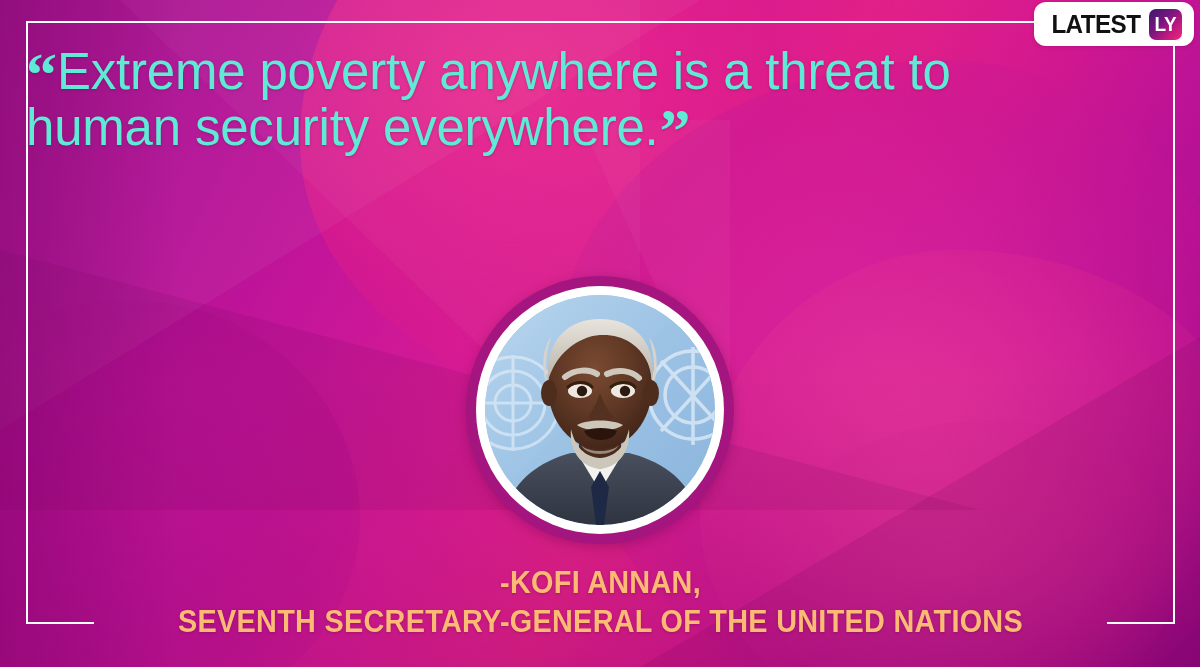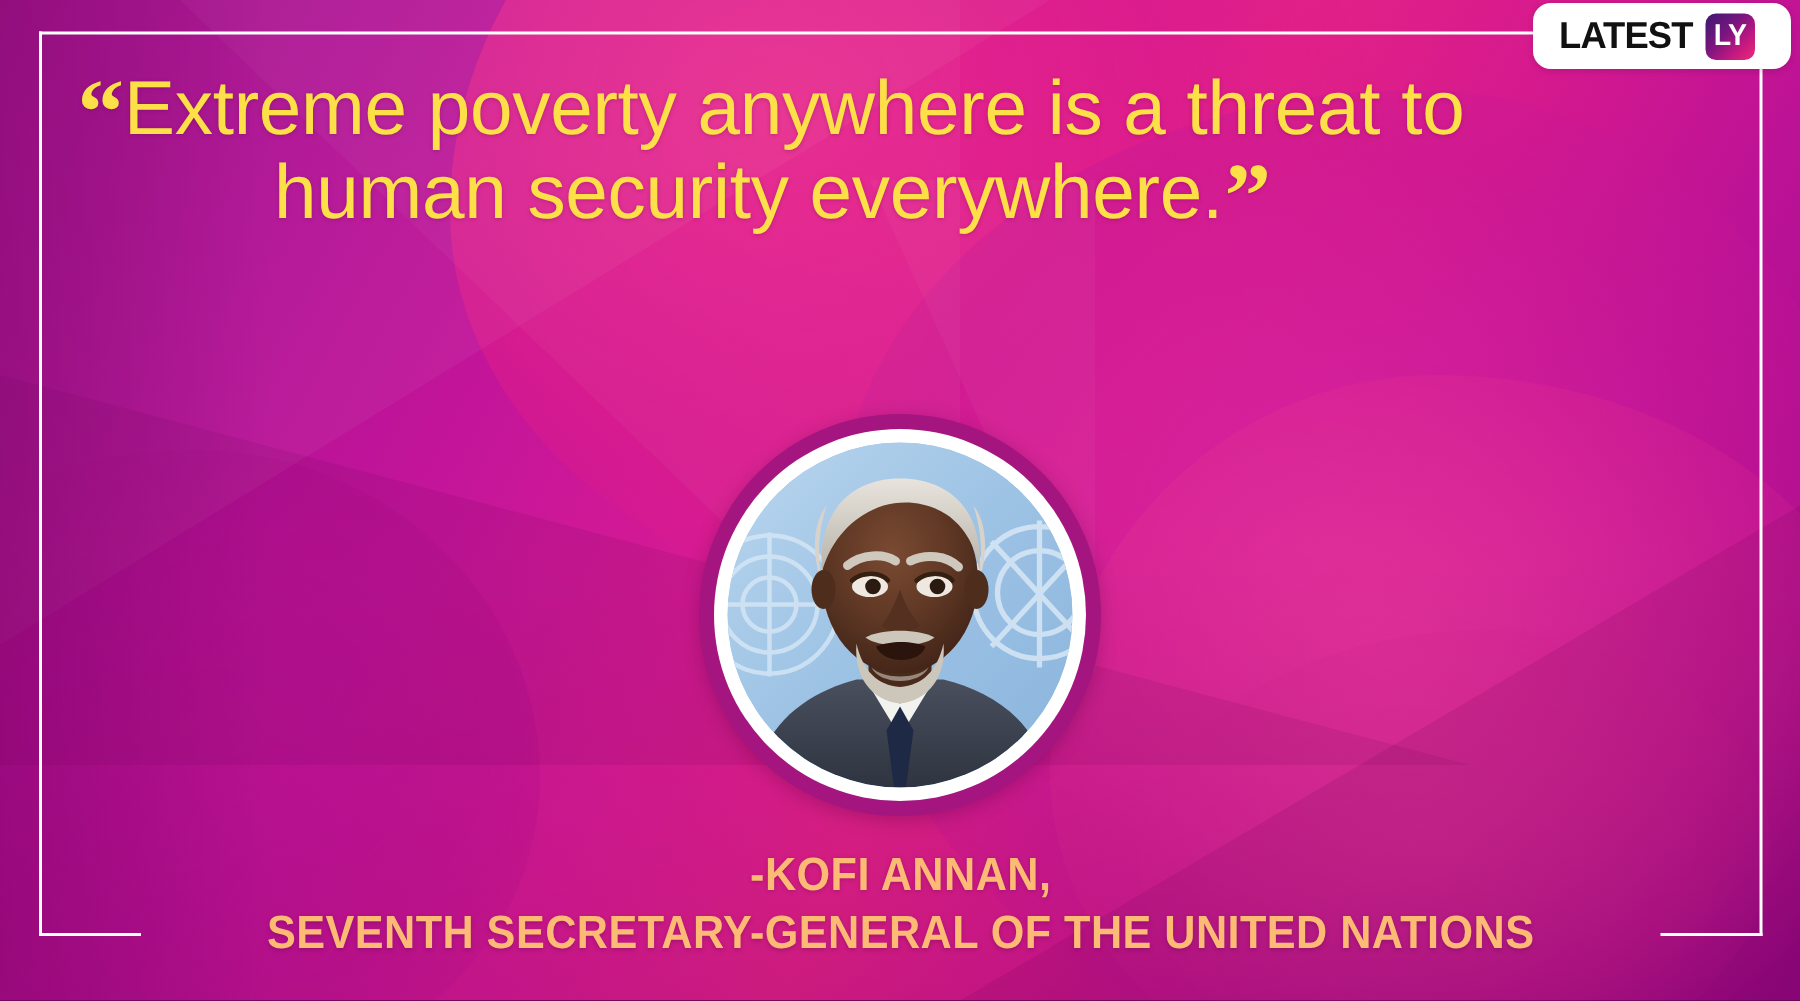--- a/index.html
+++ b/index.html
@@ -141,22 +141,21 @@
     left: 1107px; top: 622px; width: 68px; height: 2px;
     background: #ffffff;
   }
 
   
   .quote-block {
     position: absolute;
     left: 26px;
     top: 44px;
     width: 976px;
-    text-align: center;
-    color: #fde047;
+    color: #5eead4;
     font-size: 51px;
     line-height: 56px;
     font-weight: 300;
     letter-spacing: -0.2px;
     text-shadow: 0 1px 3px rgba(90,0,70,0.28);
   }
   .qmark {
     font-family: "Liberation Serif", serif;
     font-weight: 700;
     font-size: 62px;
@@ -223,21 +222,21 @@
     transform-origin: center;
     display: block;
   }
 
   
   .logo {
     position: absolute;
     right: 6px;
     top: 2px;
     height: 44px;
-    padding: 0 24px 0 16px;
+    padding: 0 12px 0 16px;
     background: #ffffff;
     border-radius: 12px;
     display: flex;
     align-items: center;
     gap: 7px;
     box-shadow: 0 1px 4px rgba(60,0,50,0.18);
   }
   .logo-text {
     font-size: 25px;
     font-weight: 700;

